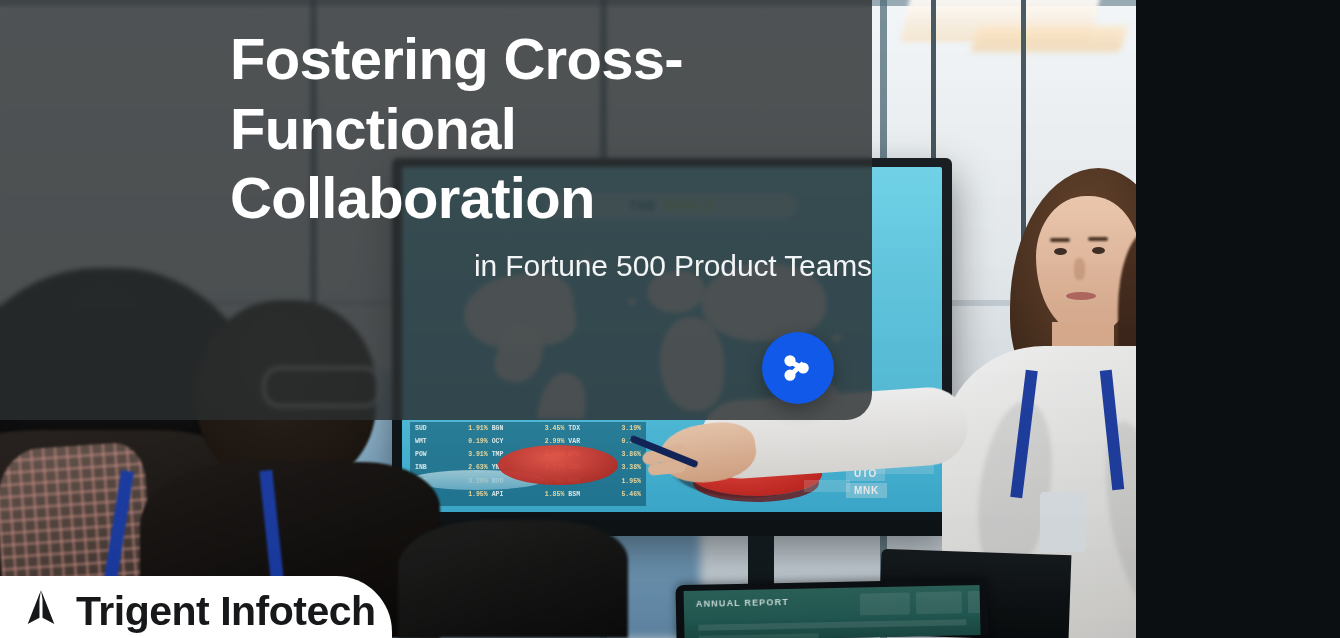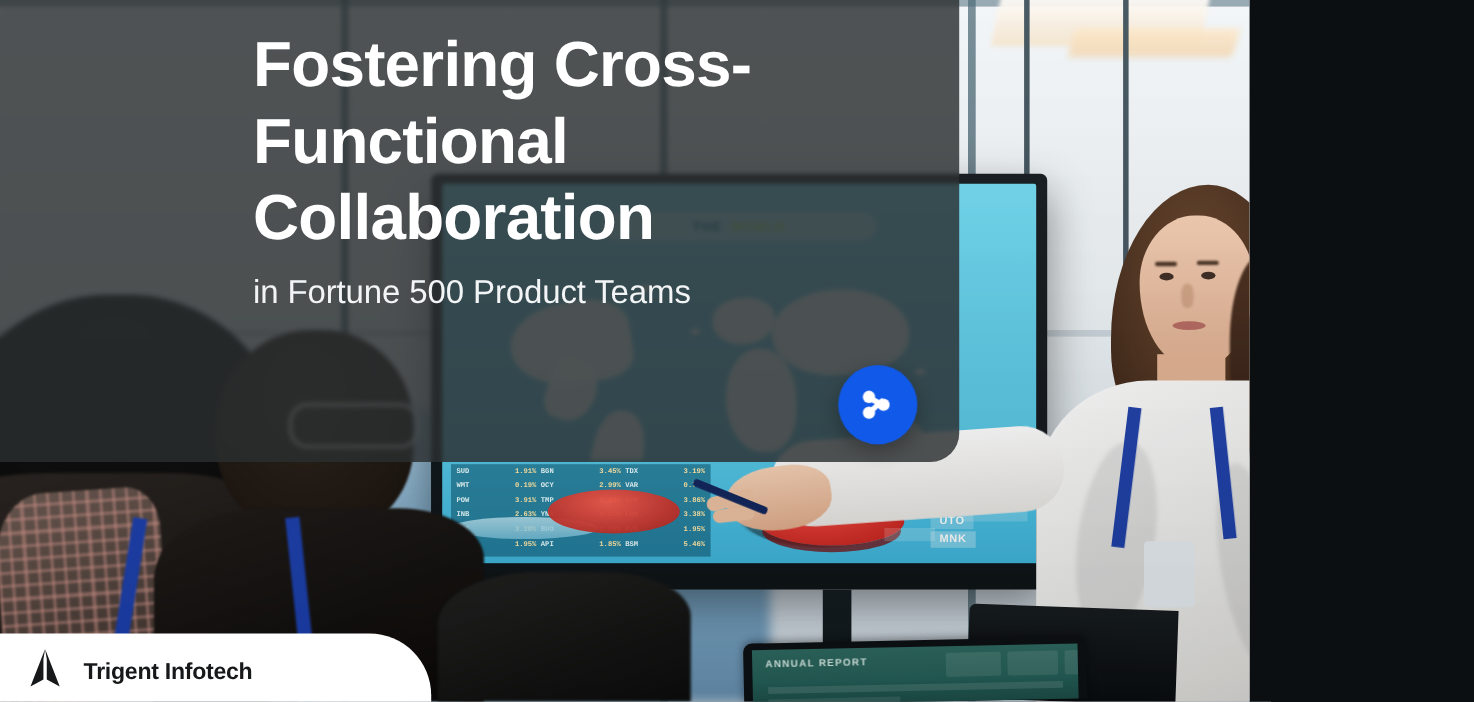--- a/index.html
+++ b/index.html
@@ -302,40 +302,41 @@
     padding:64px 0 0 270px;
   }
   .headline{
     margin:0;
     font-size:58px;line-height:1.2;font-weight:700;color:#ffffff;
     letter-spacing:-.012em;max-width:540px;white-space:pre-line;
   }
   .subhead{
     margin:16px 0 0 0;font-size:30px;font-weight:400;color:#f2f4f5;
     letter-spacing:-.004em;
+    text-align:right;
   }
 
   
   .node-btn{
     position:absolute;left:762px;top:332px;width:72px;height:72px;border-radius:50%;
     background:#1159e8;display:flex;align-items:center;justify-content:center;
     box-shadow:0 6px 18px rgba(0,0,0,.3);
     cursor:pointer;
   }
 
   
   .brand-card{
     position:absolute;left:0;bottom:0;width:392px;height:62px;
     background:#ffffff;border-radius:0 56px 0 0;
     display:flex;align-items:center;gap:16px;padding-left:22px;box-sizing:border-box;
     overflow:hidden;
   }
   .brand-mark{width:38px;height:38px;flex:none;display:block;}
   .brand-name{
-    font-size:21px;font-weight:700;color:#16181a;letter-spacing:-.012em;white-space:nowrap;
+    font-size:41px;font-weight:700;color:#16181a;letter-spacing:-.012em;white-space:nowrap;
     transform:translateY(4px);
   }
 </style>
 </head>
 <body>
 
 <div class="stage">
 
   <div class="photo">
     <div class="win-wall"></div>

